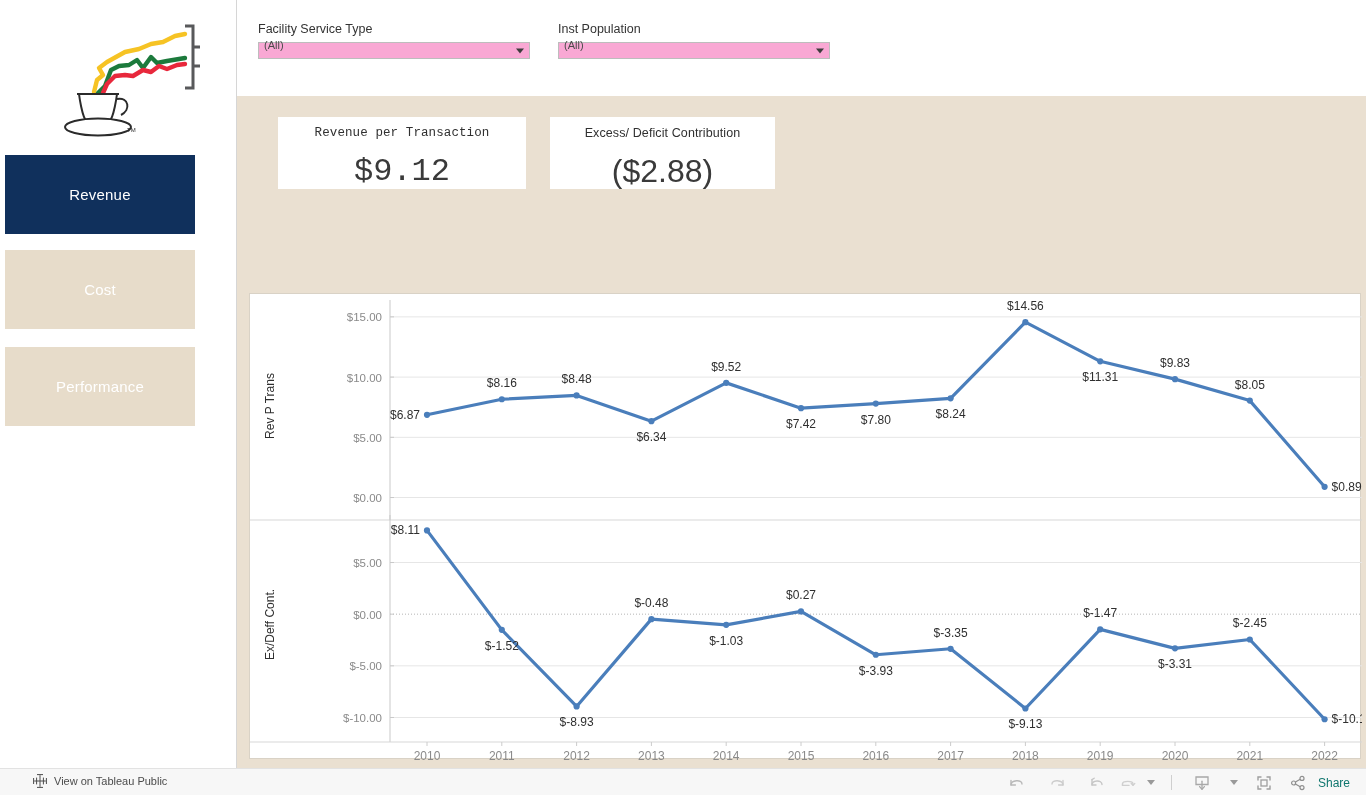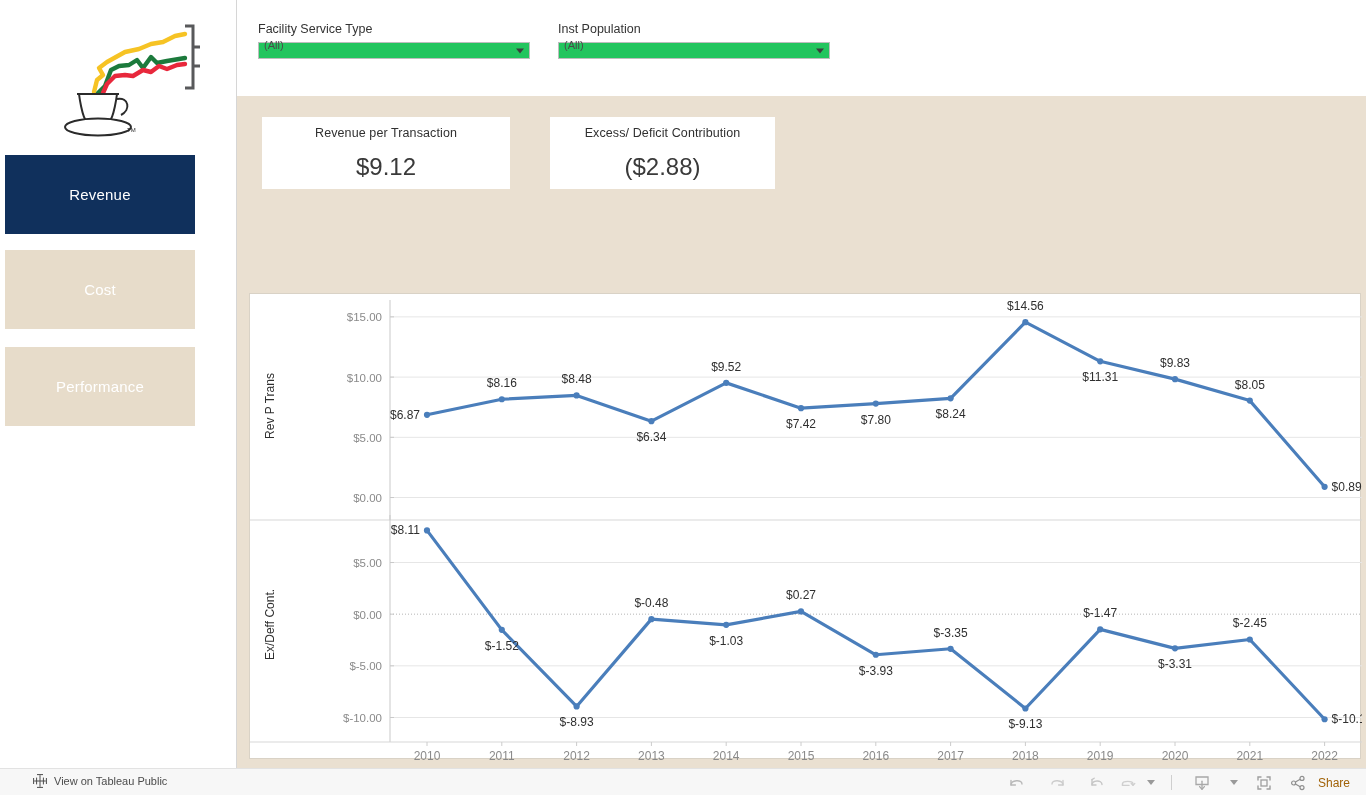--- a/index.html
+++ b/index.html
@@ -45,21 +45,21 @@
   }
   .filter { position: absolute; top: 22px; }
   #filter-service { left: 21px; }
   #filter-pop     { left: 321px; }
   .filter-label {
     font-size: 12.5px; color: #333333; margin-bottom: 6px;
     white-space: nowrap;
   }
   .filter-select {
     width: 272px; height: 17px;
-    border: 1px solid #bdbdbd; background: #22c55e;
+    border: 1px solid #bdbdbd; background: #f9a8d4;
     display: flex; align-items: center;
     padding: 0 4px 12px 5px;
     font-size: 11px; color: #4a4a4a;
     position: relative; cursor: pointer;
   }
   .filter-select .caret {
     position: absolute; right: 5px; top: 50%;
     transform: translateY(-50%);
     width: 0; height: 0;
     border-left: 4px solid transparent;
@@ -73,28 +73,28 @@
     width: 1130px; height: 672px;
     background: #eae0d1;
     border-left: 1px solid #d6d6d6;
   }
 
   .kpi {
     position: absolute; top: 21px; height: 72px;
     background: #ffffff;
     display: flex; flex-direction: column; align-items: center;
   }
-  #kpi-rev { left: 25px; width: 248px; }
+  #kpi-rev { left: 41px; width: 248px; font-family: Liberation Mono, monospace; }
   #kpi-exc { left: 313px; width: 225px; }
   .kpi-title {
     font-size: 12.5px; color: #303030;
     margin-top: 9px; letter-spacing: .1px; white-space: nowrap;
   }
   .kpi-value {
-    font-size: 24px; color: #3a3a3a; margin-top: 13px;
+    font-size: 32px; color: #3a3a3a; margin-top: 13px;
     font-weight: 300; white-space: nowrap;
   }
 
   
   #chartpanel {
     position: absolute; left: 12px; top: 197px;
     width: 1112px; height: 466px;
     background: #ffffff;
     border: 1px solid #d9d2c6;
   }
@@ -115,21 +115,21 @@
   #toolbar {
     position: absolute; right: 16px; top: 0; height: 27px;
     display: flex; align-items: center; gap: 0px;
   }
   .tb { display:flex; align-items:center; justify-content:center;
         width: 40px; height: 27px; cursor: pointer; }
   .tb.narrow { width: 22px; }
   .tb-div { width: 1px; height: 15px; background: #cfcfcf; margin: 0 10px; }
   #share-btn {
     display: flex; align-items: center; gap: 12px;
-    font-size: 12px; color: #a16207; cursor: pointer;
+    font-size: 12px; color: #0f766e; cursor: pointer;
     padding-left: 6px;
   }
   .ico-caret {
     width: 0; height: 0; margin-left: 3px;
     border-left: 4px solid transparent;
     border-right: 4px solid transparent;
     border-top: 5px solid #9a9a9a;
   }
 </style>
 </head>

